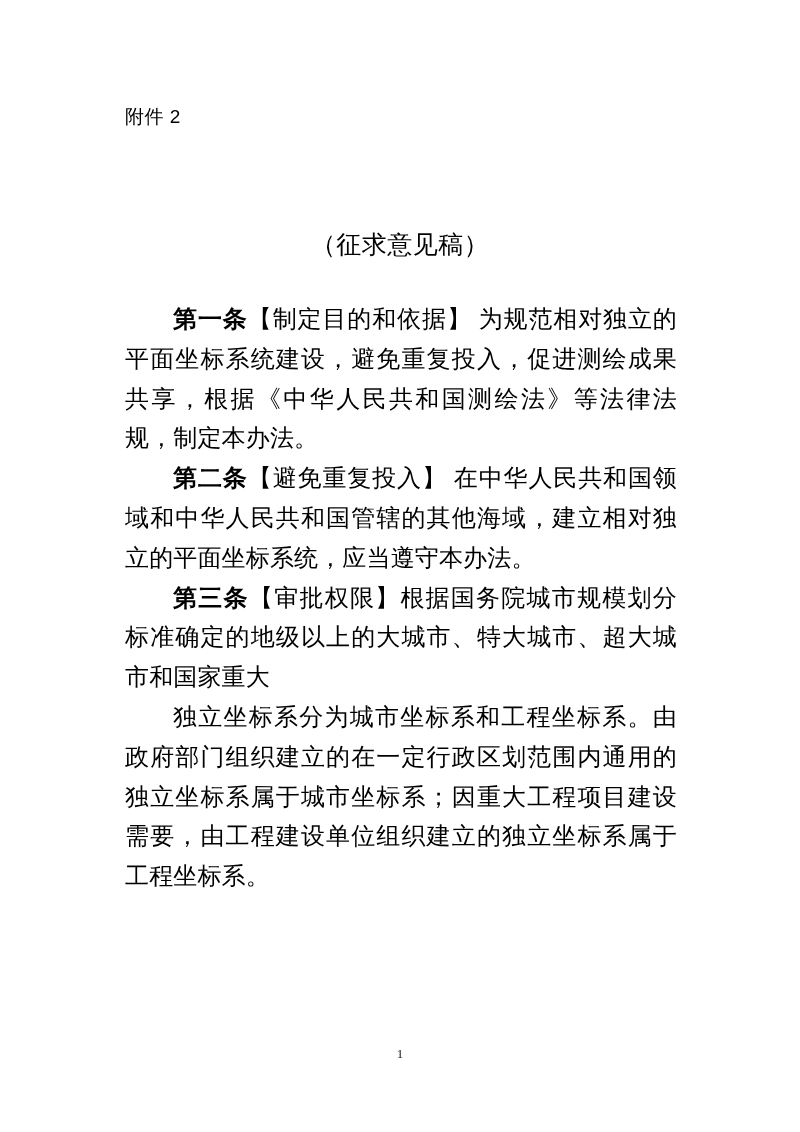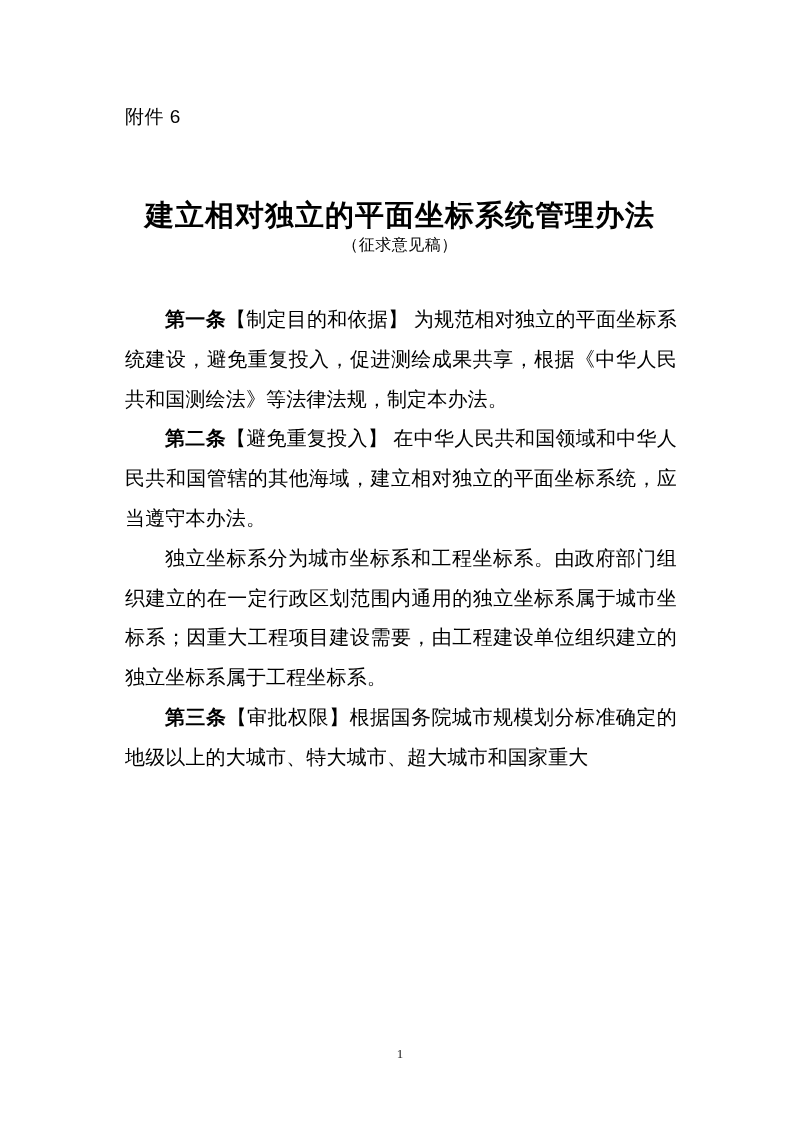--- a/index.html
+++ b/index.html
@@ -50,37 +50,37 @@
     letter-spacing: 1px;
   }
 
   .doc-subtitle {
     position: absolute;
     left: 62px;
     top: 230px;
     width: 676px;
     text-align: center;
     font-family: "Liberation Serif", "DejaVu Serif", serif;
-    font-size: 16px;
+    font-size: 25px;
     line-height: 30px;
     letter-spacing: 0.5px;
   }
 
   
   .body-block {
     position: absolute;
     left: 125px;
     top: 300px;
     width: 552px;
   }
 
   .para {
     margin: 0;
     font-family: "Liberation Serif", "DejaVu Serif", serif;
-    font-size: 20px;
+    font-size: 24px;
     line-height: 39.8px;
     text-align: justify;
     text-justify: inter-ideograph;
     letter-spacing: 0.15px;
     text-indent: 2em;
     word-break: break-all;
   }
 
   .article-no {
     font-weight: bold;
@@ -102,34 +102,33 @@
     font-size: 13px;
     line-height: 16px;
     color: #1a1a1a;
   }
 </style>
 </head>
 <body>
 
 <div class="page">
 
-  <div class="attachment-label">附件 6</div>
+  <div class="attachment-label">附件 2</div>
 
-  <h1 class="doc-title">建立相对独立的平面坐标系统管理办法</h1>
 
   <div class="doc-subtitle">（征求意见稿）</div>
 
   <div class="body-block">
 
     <p class="para"><span class="article-no">第一条</span><span class="article-tag">【制定目的和依据】</span><span> 为规范相对独立的平面坐标系统建设，避免重复投入，促进测绘成果共享，根据《中华人民共和国测绘法》等法律法规，制定本办法。</span></p>
 
     <p class="para"><span class="article-no">第二条</span><span class="article-tag">【避免重复投入】</span><span> 在中华人民共和国领域和中华人民共和国管辖的其他海域，建立相对独立的平面坐标系统，应当遵守本办法。</span></p>
 
 
+    <p class="para"><span class="article-no">第三条</span><span class="article-tag">【审批权限】</span><span>根据国务院城市规模划分标准确定的地级以上的大城市、特大城市、超大城市和国家重大</span></p>
+
     <p class="para"><span>独立坐标系分为城市坐标系和工程坐标系。由政府部门组织建立的在一定行政区划范围内通用的独立坐标系属于城市坐标系；因重大工程项目建设需要，由工程建设单位组织建立的独立坐标系属于工程坐标系。</span></p>
-
-    <p class="para"><span class="article-no">第三条</span><span class="article-tag">【审批权限】</span><span>根据国务院城市规模划分标准确定的地级以上的大城市、特大城市、超大城市和国家重大</span></p>
 
   </div>
 
   <div class="page-number">1</div>
 
 </div>
 
 </body></html>

